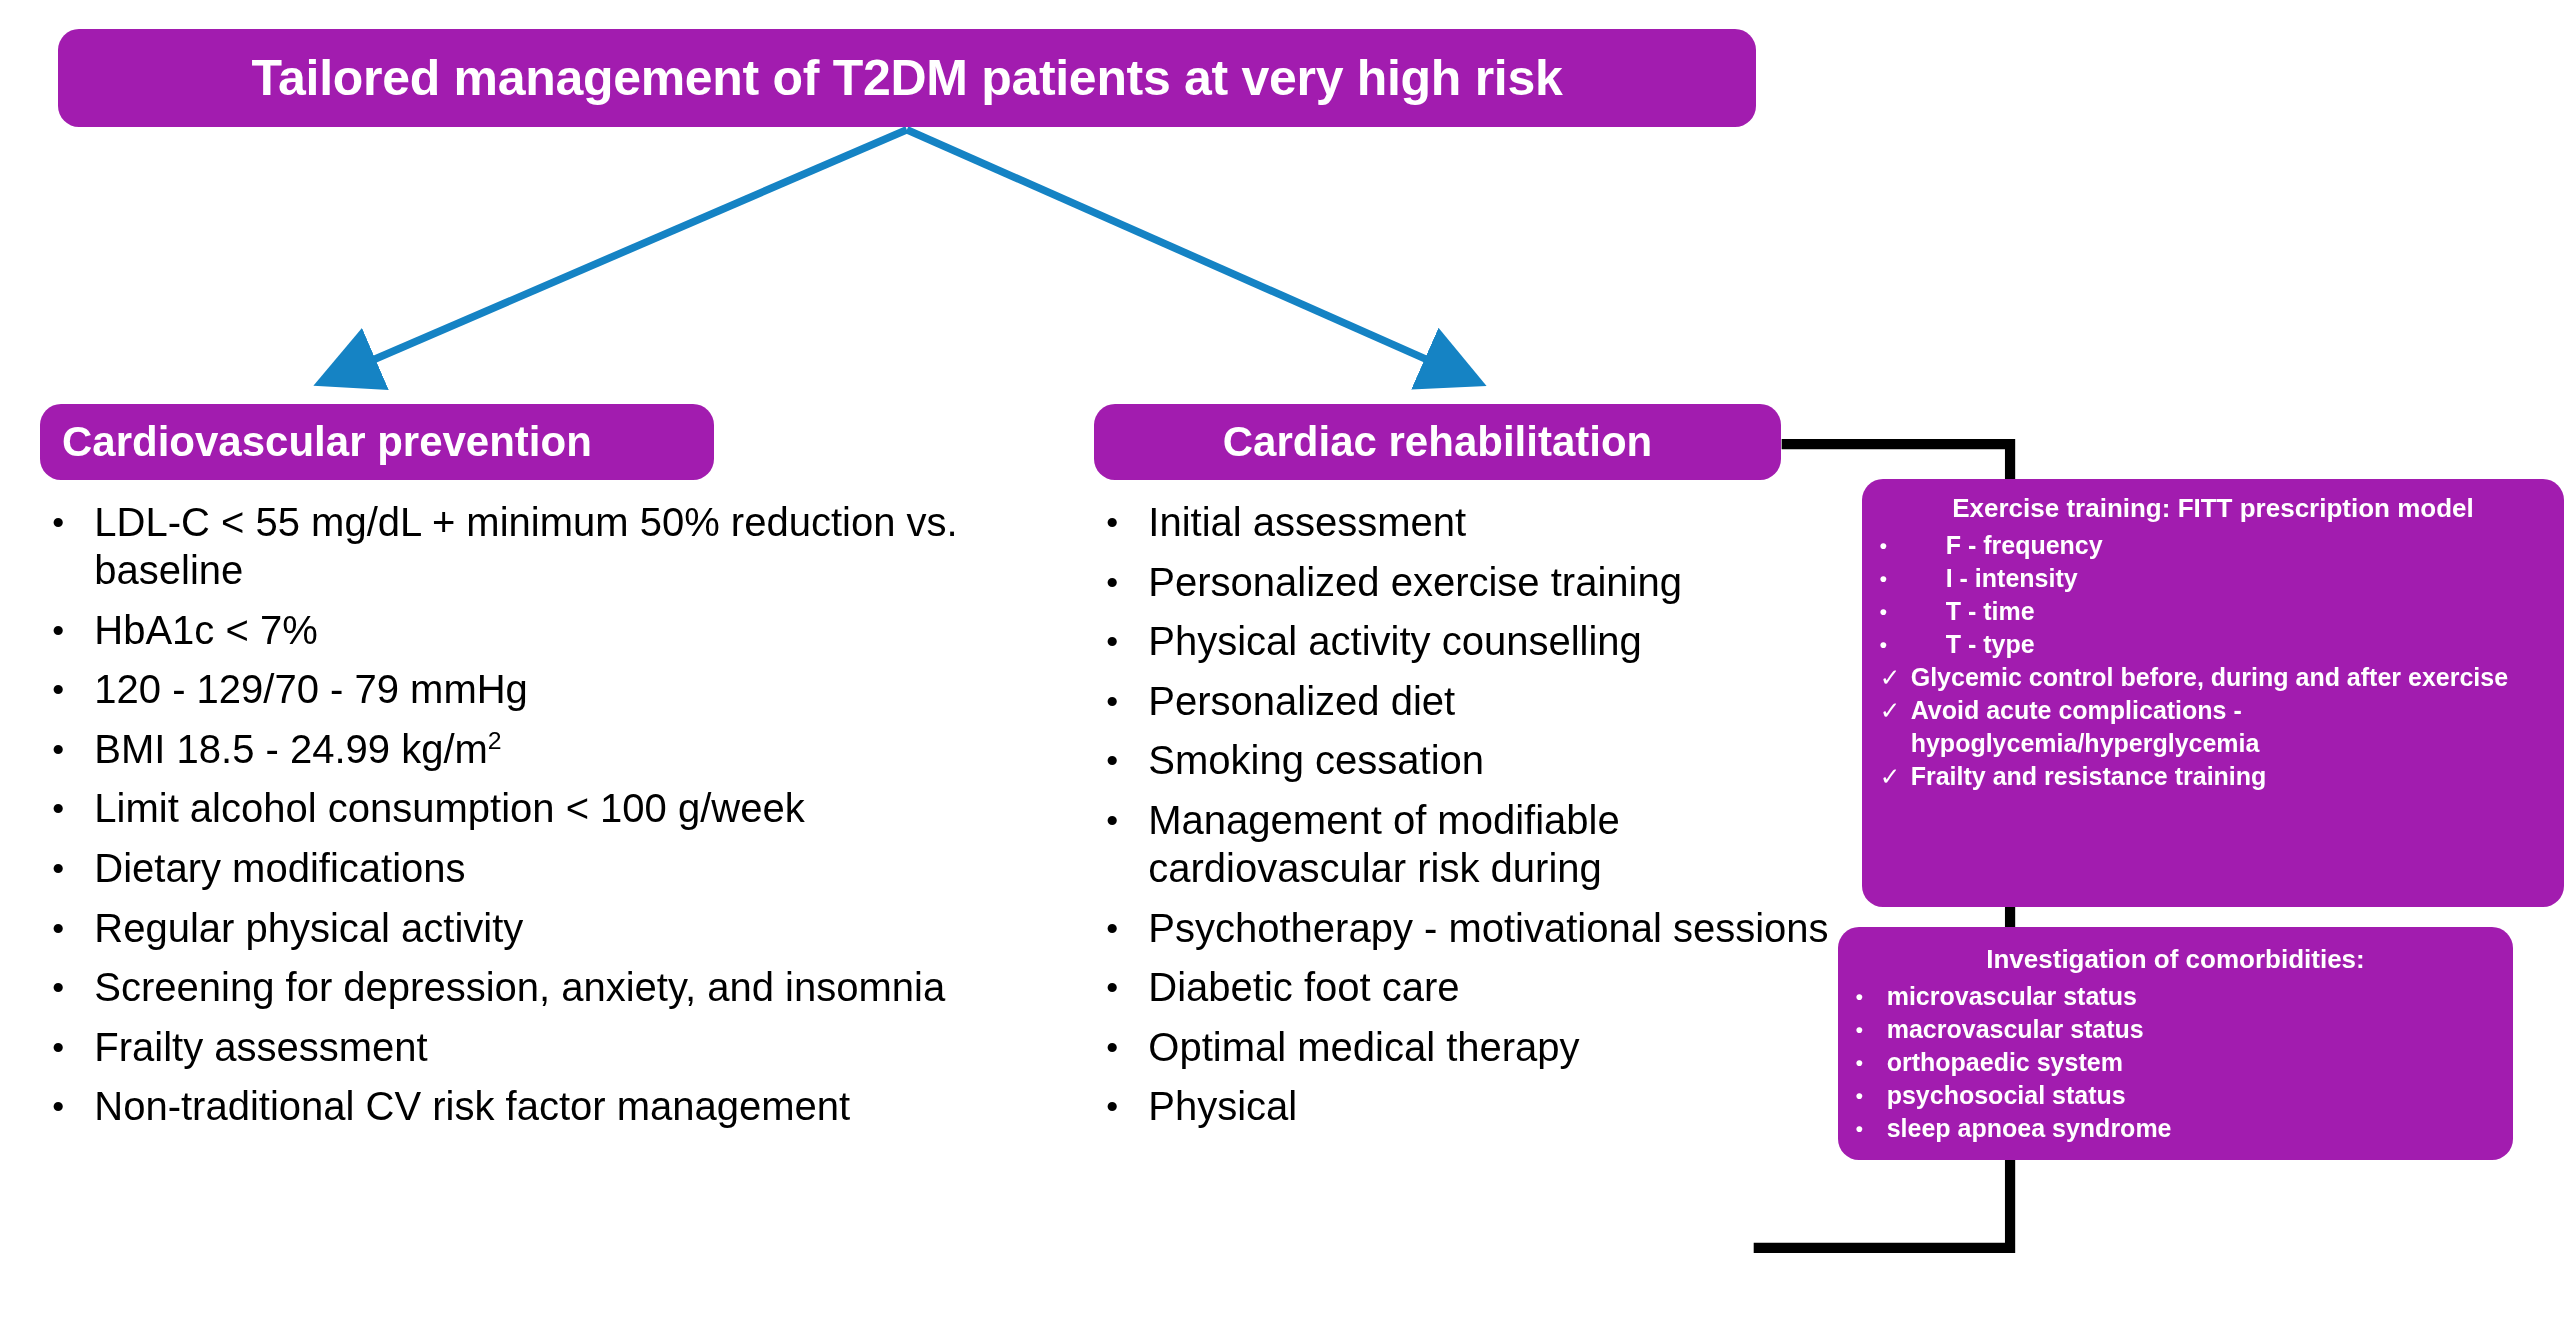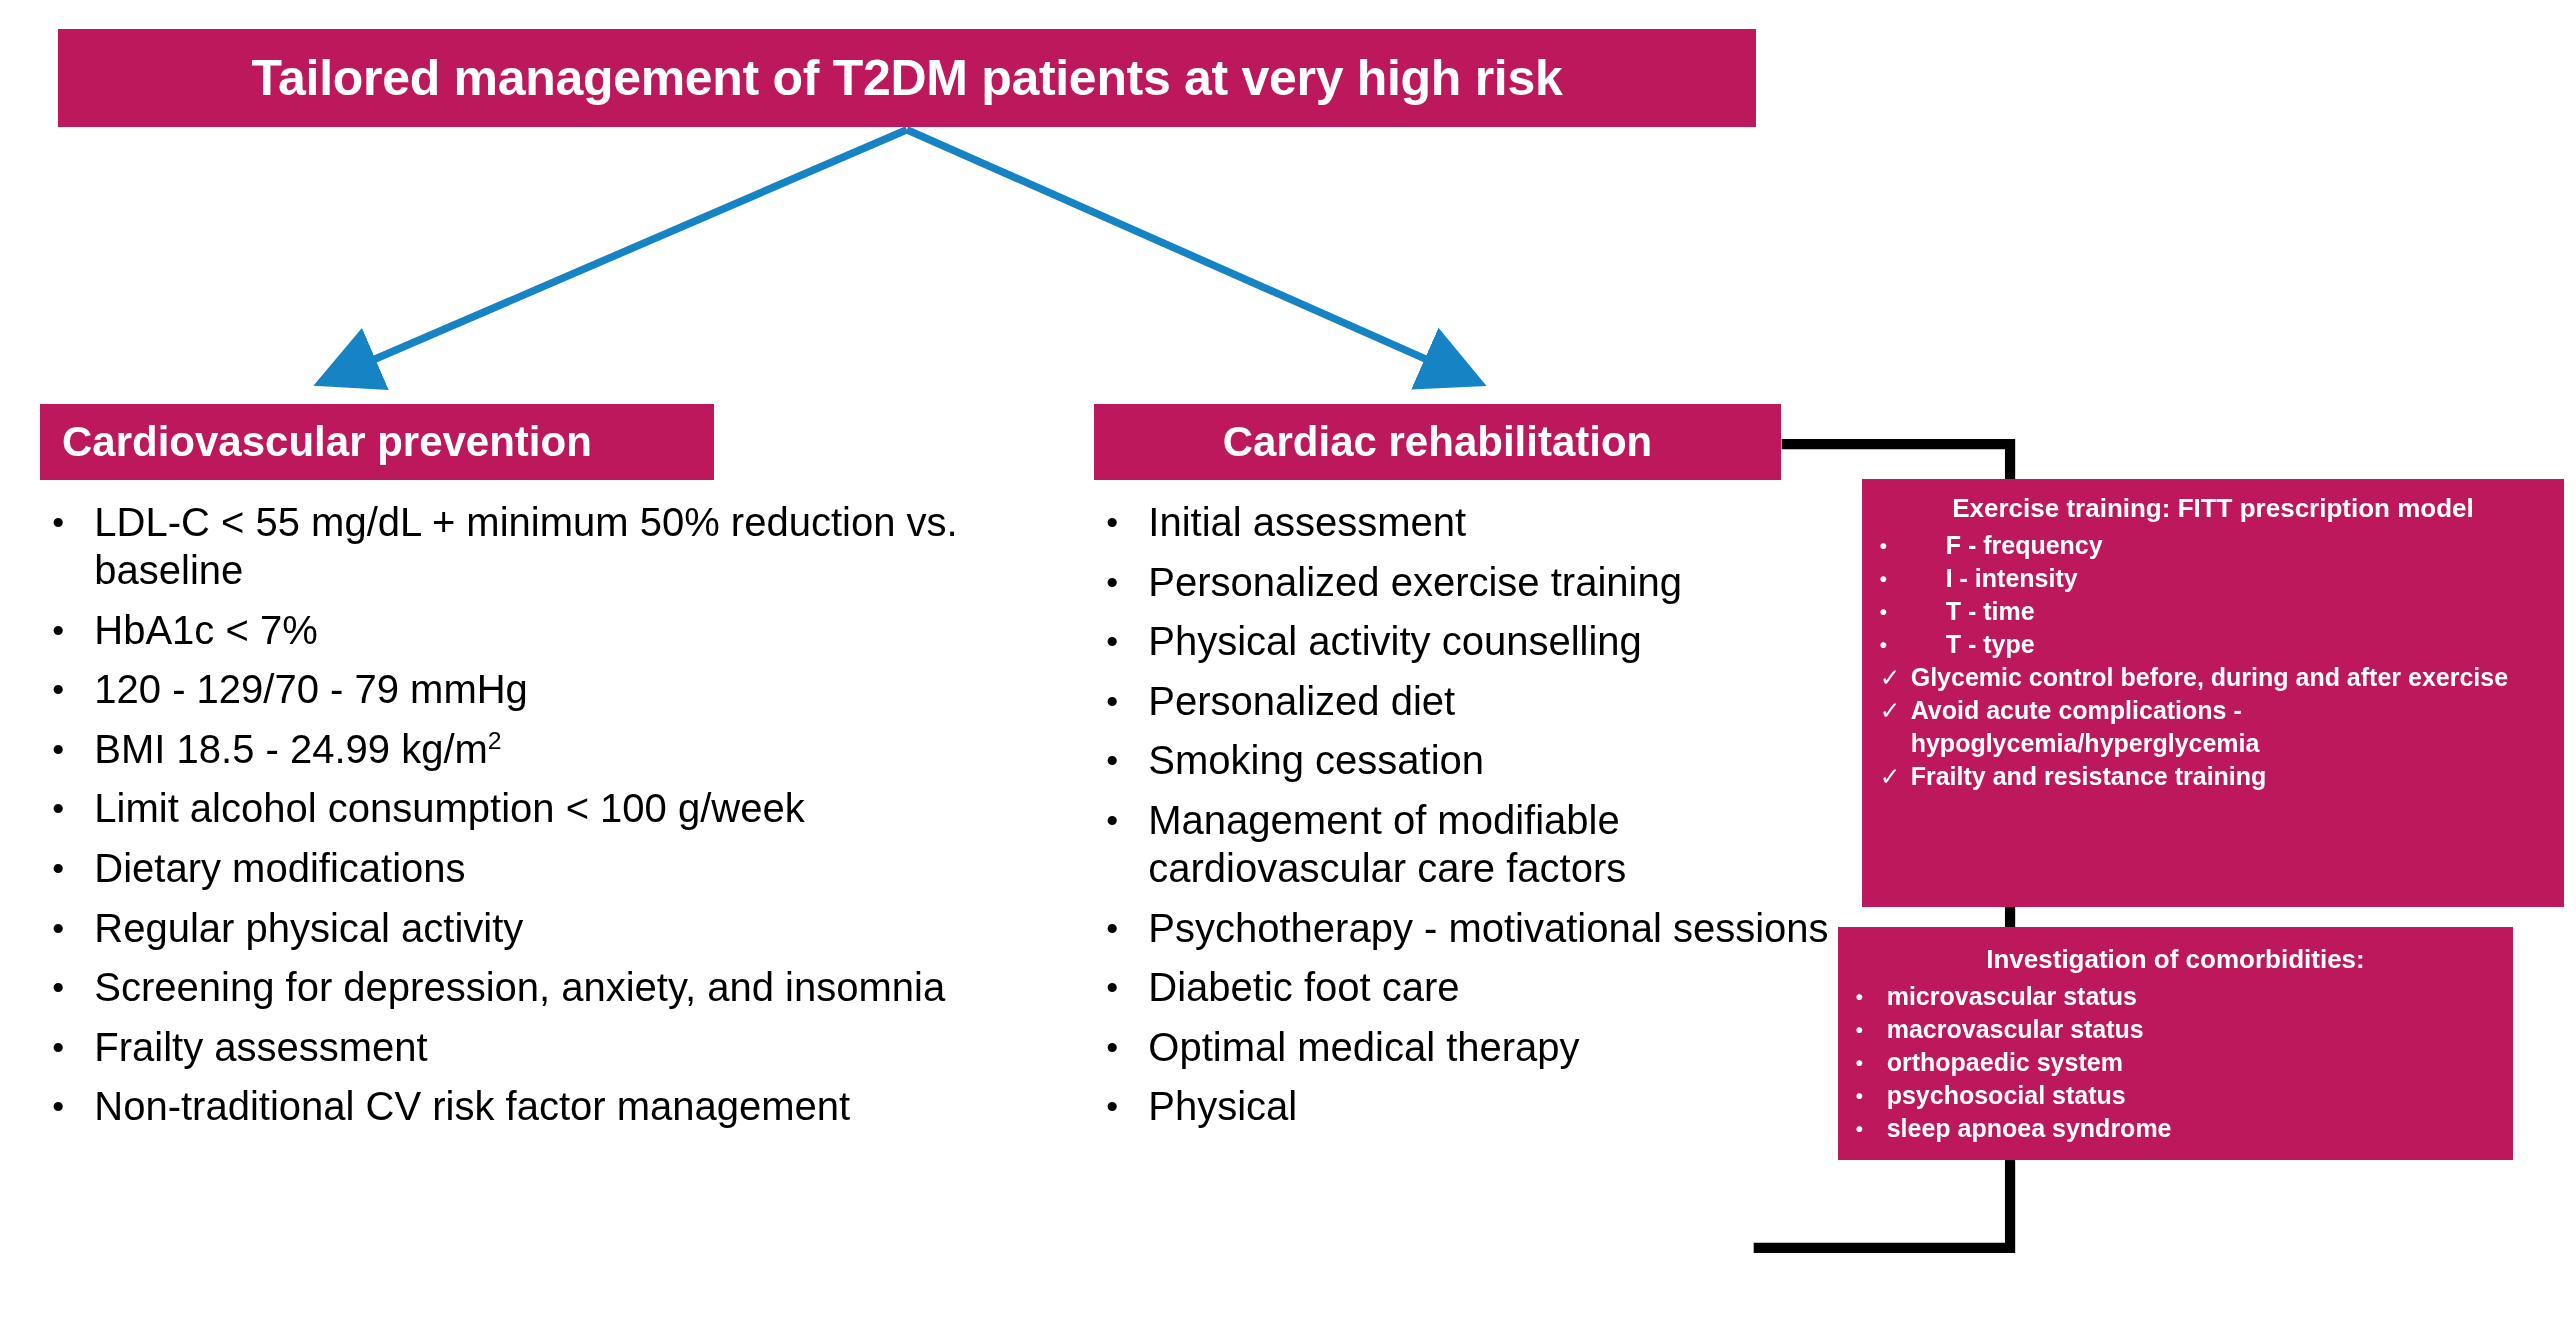--- a/index.html
+++ b/index.html
@@ -7,21 +7,21 @@
     width:2576px;height:1334px;
     background:#ffffff;
     font-family:"Liberation Sans", sans-serif;
     position:relative;
     overflow:hidden;
   }
   .canvas{position:absolute;inset:0;}
 
   svg.connectors{position:absolute;left:0;top:0;width:2576px;height:1334px;pointer-events:none;}
 
-  .box{position:absolute;background:#be185d;color:#ffffff;box-sizing:border-box;}
+  .box{position:absolute;background:#a21caf;color:#ffffff;box-sizing:border-box;border-radius:21px;}
 
   
   #title-banner{
     left:58px;top:29px;width:1698px;height:98px;
     display:flex;align-items:center;justify-content:center;
   }
   #title-banner .t{
     font-size:50px;font-weight:bold;letter-spacing:-0.3px;white-space:nowrap;
   }
 
@@ -166,21 +166,21 @@
     <div class="bullet">
       <span class="dot">•</span>
       <span class="txt">Personalized diet</span>
     </div>
     <div class="bullet">
       <span class="dot">•</span>
       <span class="txt">Smoking cessation</span>
     </div>
     <div class="bullet">
       <span class="dot">•</span>
-      <span class="txt">Management of modifiable cardiovascular care factors</span>
+      <span class="txt">Management of modifiable cardiovascular risk during</span>
     </div>
     <div class="bullet">
       <span class="dot">•</span>
       <span class="txt">Psychotherapy - motivational sessions</span>
     </div>
     <div class="bullet">
       <span class="dot">•</span>
       <span class="txt">Diabetic foot care</span>
     </div>
     <div class="bullet">

